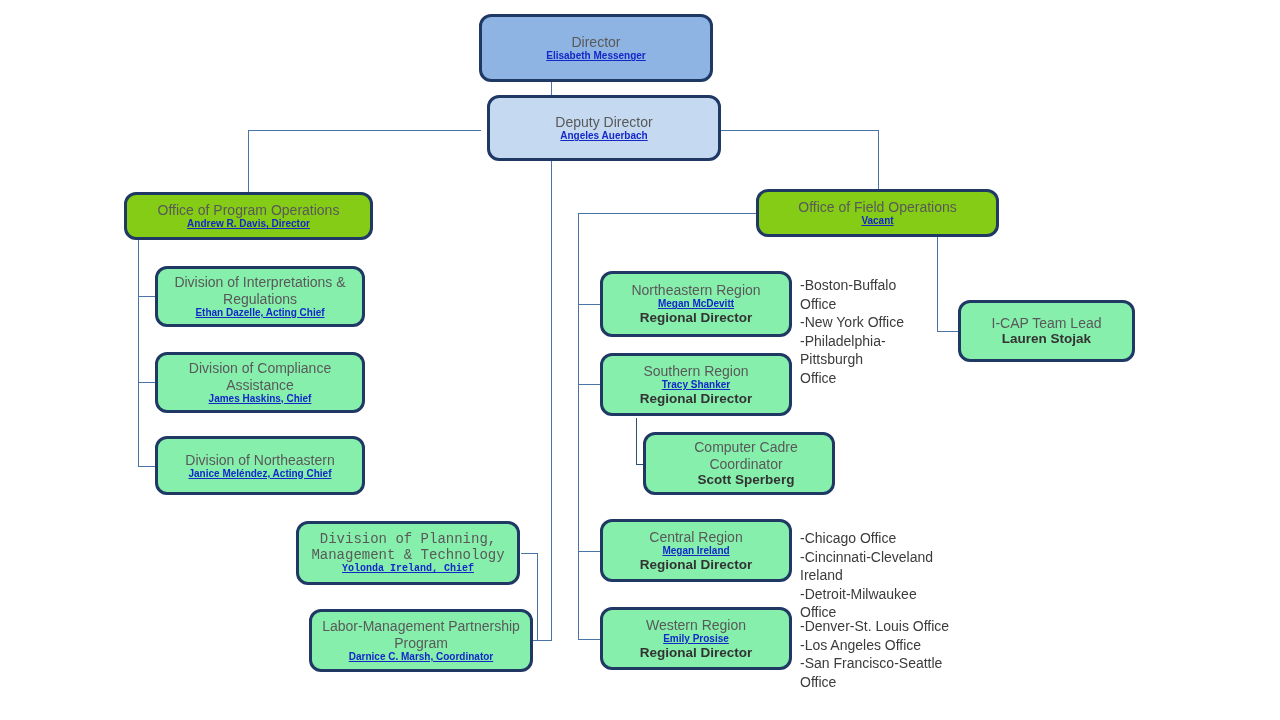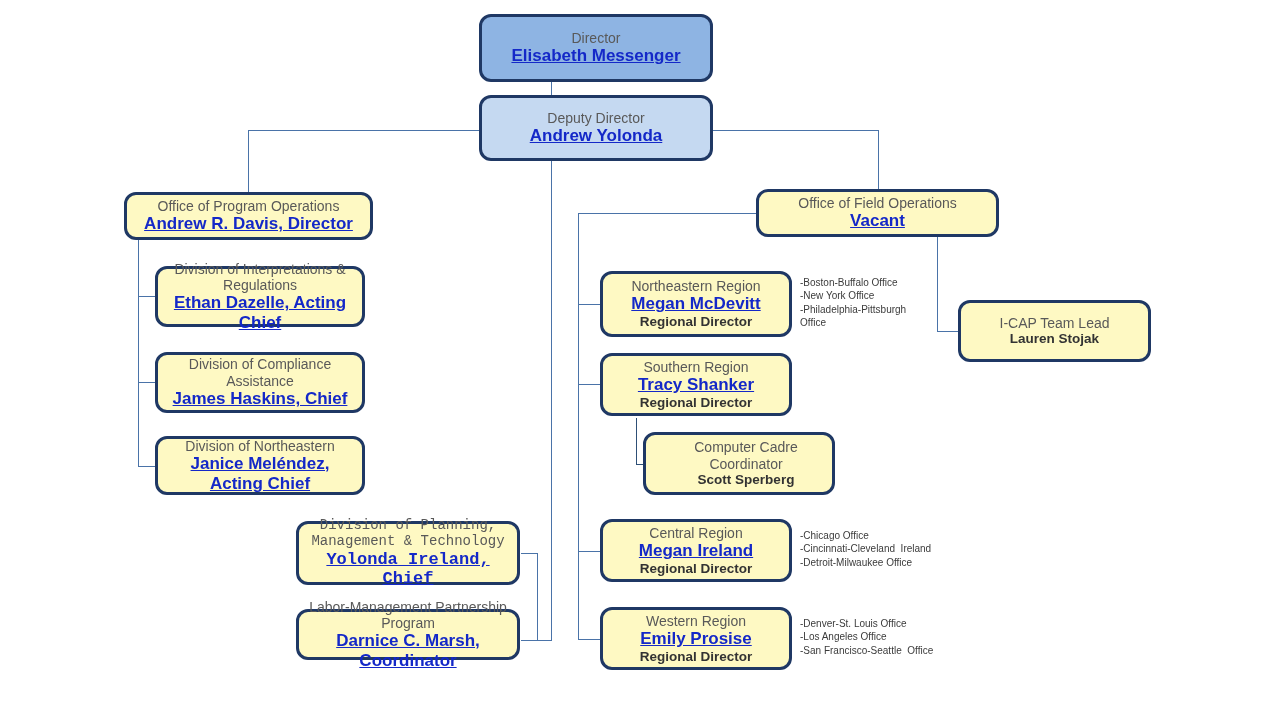--- a/index.html
+++ b/index.html
@@ -17,44 +17,44 @@
   .ln.h{height:1px;}
   .ln.v{width:1px;}
   .ln.dk{background:#2e4f76;}
 
   
   .box{
     position:absolute;
     box-sizing:border-box;
     border:2px solid #1f3864;
     border-radius:12px;
-    background:#fef9c3;
+    background:#86efac;
     display:flex;
     flex-direction:column;
     align-items:center;
     justify-content:center;
     text-align:center;
     line-height:1.16;
     padding:2px 6px;
   }
   .box .t1{color:#595959;font-size:14px;font-weight:400;}
-  .box .t2{color:#1428c8;font-size:17px;font-weight:bold;text-decoration:underline;}
+  .box .t2{color:#1428c8;font-size:10px;font-weight:bold;text-decoration:underline;}
   .box .t3{color:#333333;font-size:13.5px;font-weight:bold;}
 
   .box.lvl1{background:#8eb4e3;border-color:#1f3864;border-width:3px;}
-  .box.lvl2{background:#c5d9f1;border-color:#1f3864;border-width:3px;}
-  .box.office{background:#fef9c3;border-color:#1f3864;border-width:3px;}
+  .box.lvl2{background:#c5d9f1;border-color:#1f3864;border-width:3px;margin-left:8px;}
+  .box.office{background:#84cc16;border-color:#1f3864;border-width:3px;}
   .box.plain{border-color:#1f3864;border-width:3px;}
 
   .box.lvl1 .t1,.box.lvl2 .t1{color:#595959;}
 
   
   .offices{
     position:absolute;
-    font-size:10px;
+    font-size:14px;
     color:#3b3b3b;
     line-height:1.33;
     text-align:left;
     white-space:normal;
   }
   .offices div{white-space:pre-wrap;}
 </style>
 </head>
 <body>
 
@@ -92,34 +92,34 @@
   <div class="ln v" style="left:937px;top:237px;height:94px;"></div>
   <div class="ln h" style="left:937px;top:331px;width:22px;"></div>
 
   <div class="box lvl1" style="left:479px;top:14px;width:234px;height:68px;">
     <div class="t1">Director</div>
     <div class="t2">Elisabeth Messenger</div>
   </div>
 
   <div class="box lvl2" style="left:479px;top:95px;width:234px;height:66px;">
     <div class="t1">Deputy Director</div>
-    <div class="t2">Andrew Yolonda</div>
+    <div class="t2">Angeles Auerbach</div>
   </div>
 
   <div class="box office" style="left:124px;top:192px;width:249px;height:48px;">
     <div class="t1">Office of  Program Operations</div>
     <div class="t2">Andrew R. Davis, Director</div>
   </div>
 
   <div class="box office" style="left:756px;top:189px;width:243px;height:48px;">
     <div class="t1">Office of Field Operations</div>
     <div class="t2">Vacant</div>
   </div>
 
-  <div class="box plain" style="left:958px;top:300px;width:193px;height:62px;">
+  <div class="box plain" style="left:958px;top:300px;width:177px;height:62px;">
     <div class="t1">I-CAP Team Lead</div>
     <div class="t3">Lauren Stojak</div>
   </div>
 
   <div class="box plain" style="left:155px;top:266px;width:210px;height:61px;">
     <div class="t1">Division of  Interpretations  &amp;</div>
     <div class="t1">Regulations</div>
     <div class="t2">Ethan Dazelle, Acting Chief</div>
   </div>
 
@@ -133,21 +133,21 @@
     <div class="t1">Division of  Northeastern</div>
     <div class="t2">Janice Meléndez, Acting Chief</div>
   </div>
 
   <div class="box plain" style="left:296px;top:521px;width:224px;height:64px;font-family:Liberation Mono, monospace;">
     <div class="t1">Division of  Planning,</div>
     <div class="t1">Management &amp; Technology</div>
     <div class="t2">Yolonda Ireland, Chief</div>
   </div>
 
-  <div class="box plain" style="left:296px;top:609px;width:224px;height:51px;">
+  <div class="box plain" style="left:309px;top:609px;width:224px;height:63px;">
     <div class="t1">Labor-Management Partnership</div>
     <div class="t1">Program</div>
     <div class="t2">Darnice C. Marsh, Coordinator</div>
   </div>
 
   <div class="box plain" style="left:600px;top:271px;width:192px;height:66px;">
     <div class="t1">Northeastern Region</div>
     <div class="t2">Megan McDevitt</div>
     <div class="t3">Regional Director</div>
   </div>

